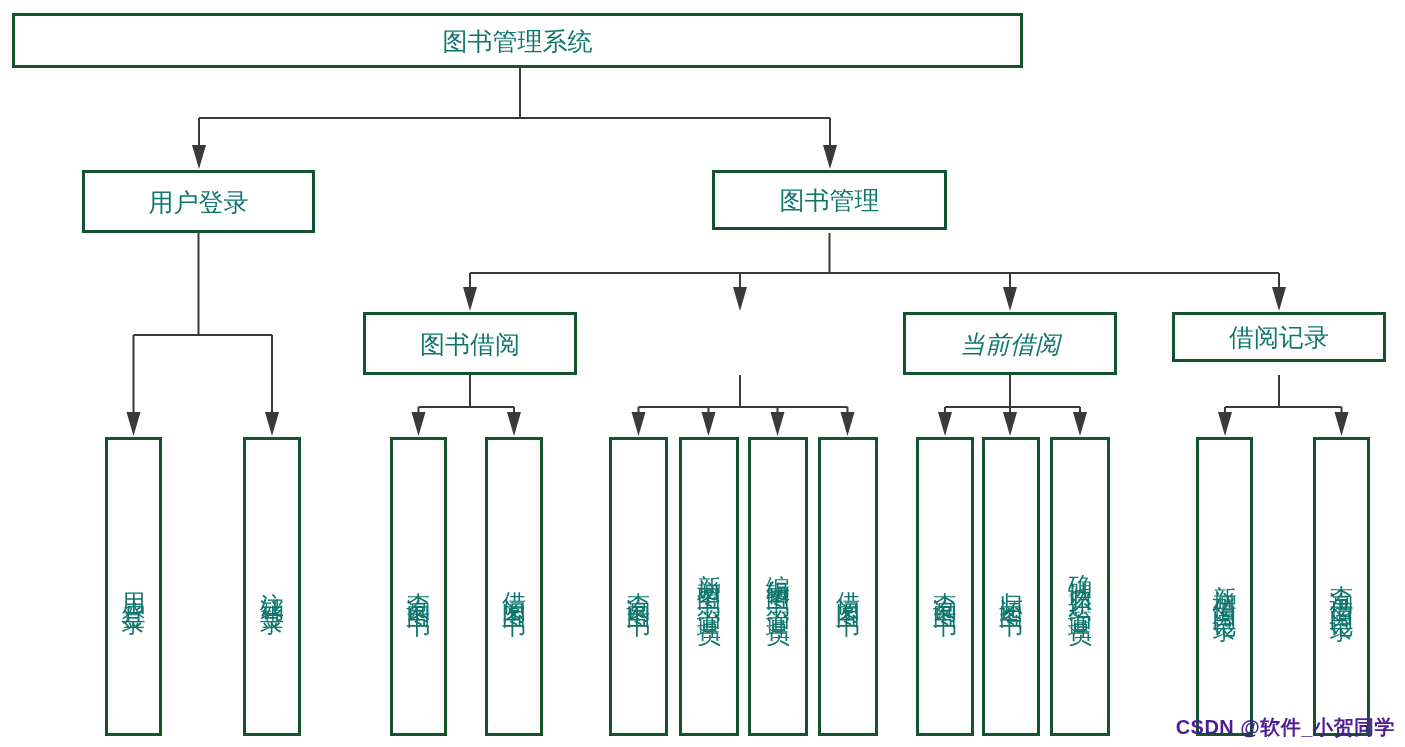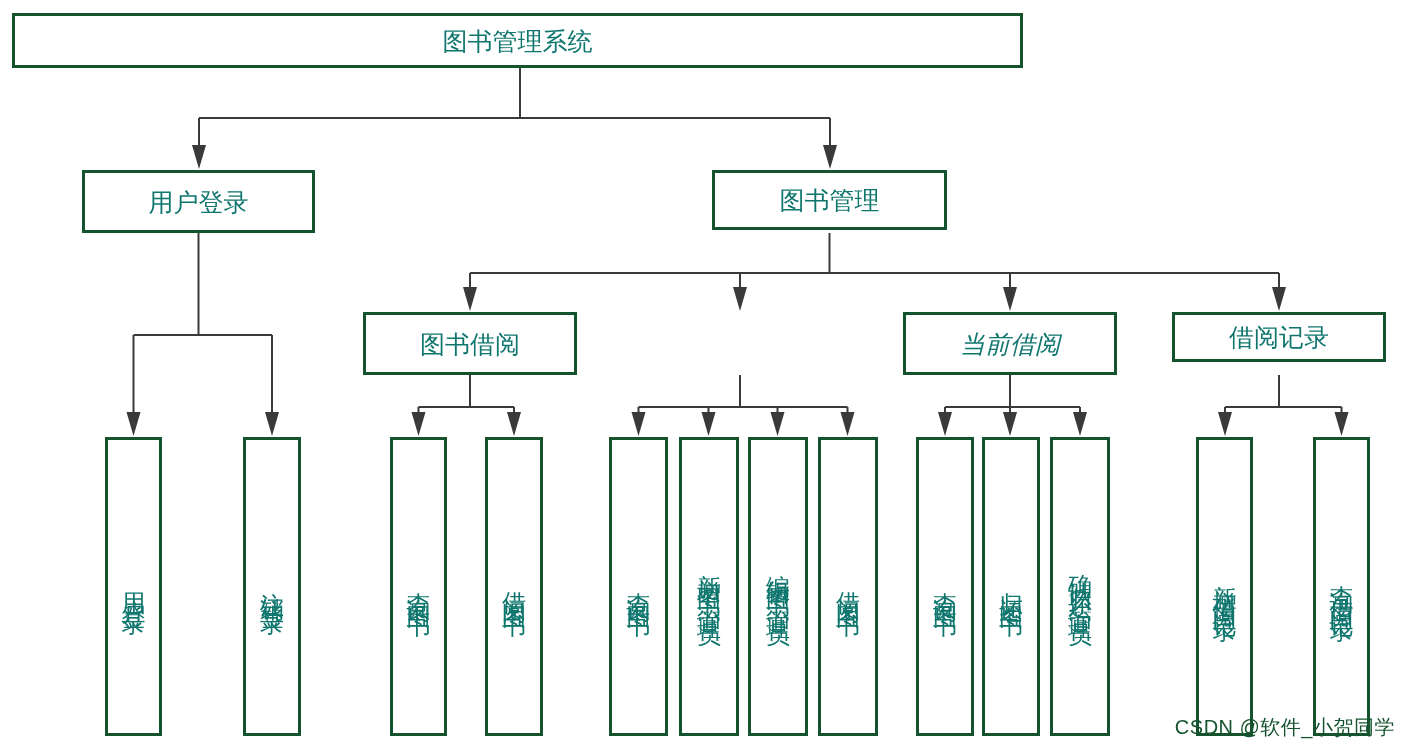--- a/index.html
+++ b/index.html
@@ -41,23 +41,24 @@
     font-size: 24px;
     letter-spacing: 7px;
     line-height: 1;
   }
   .watermark {
     position: absolute;
     right: 10px;
     bottom: 6px;
     font-size: 20px;
     letter-spacing: 0.5px;
-    color: #14532d;
+    color: #4c1d95;
     z-index: 5;
     white-space: nowrap;
+    font-weight: bold;
   }
 </style>
 </head>
 <body>
 
 <div class="canvas">
 
   <svg class="connectors" width="1405" height="747" viewBox="0 0 1405 747" aria-hidden="true">
     <path fill="none" stroke="#3a3a3a" stroke-width="2" d="
       M520,68 V119

